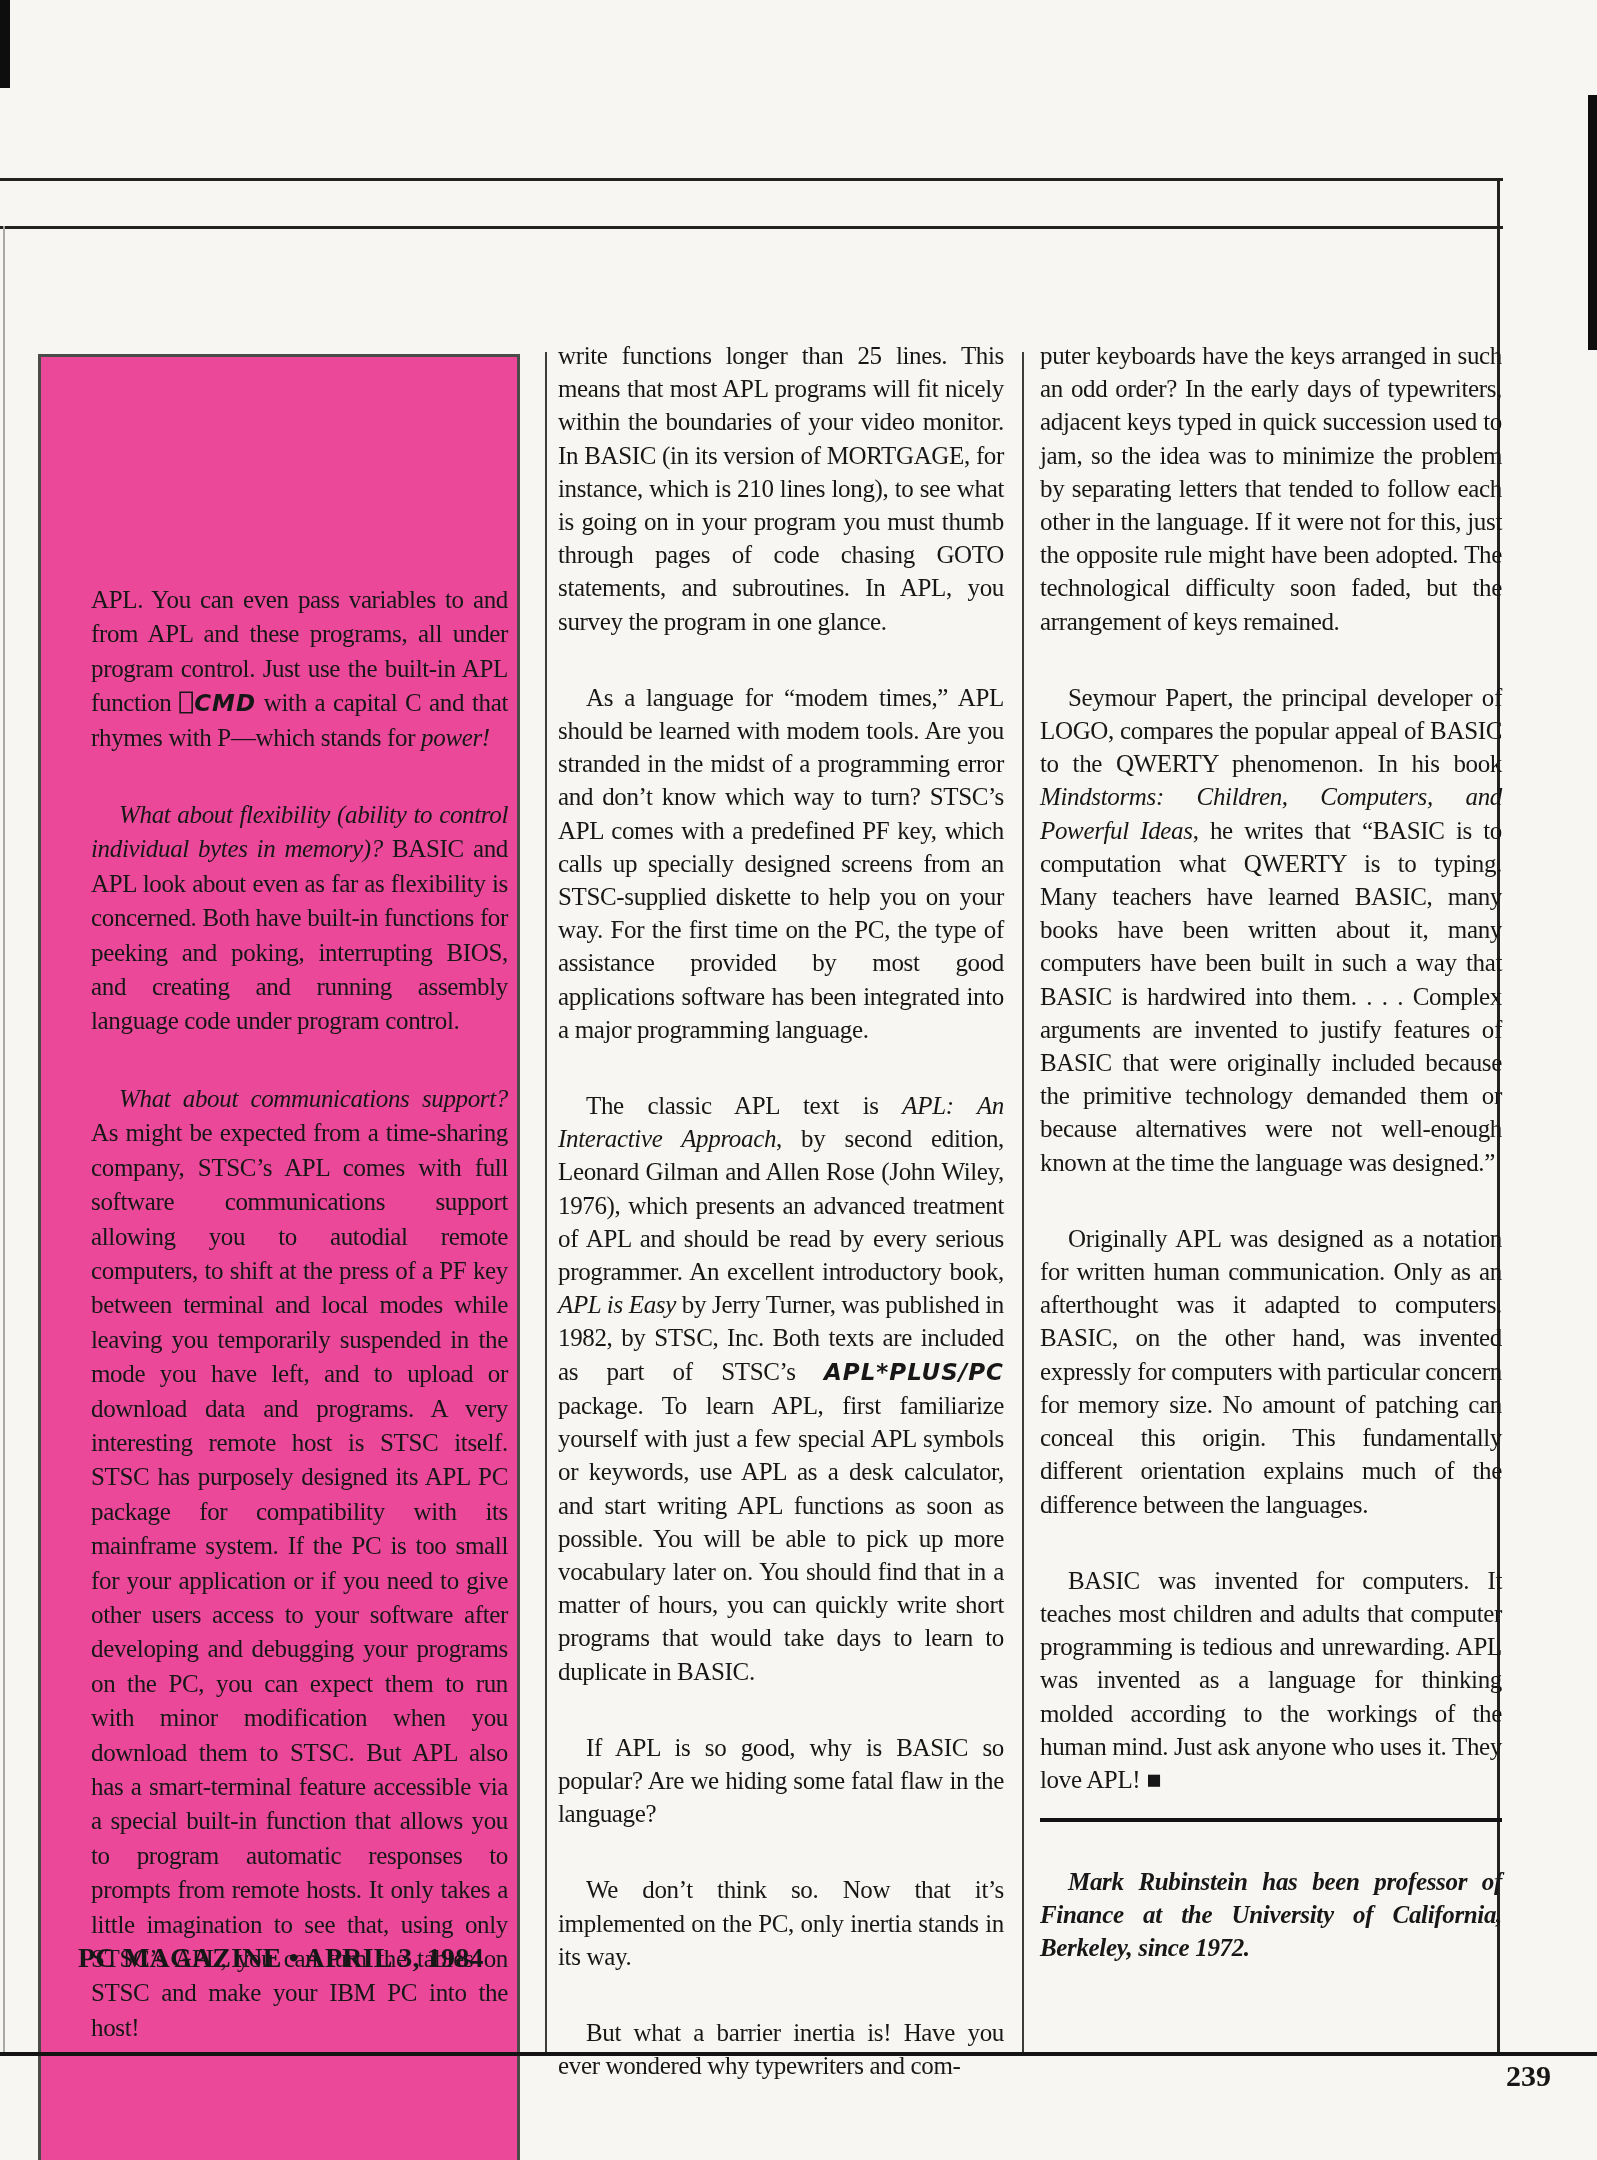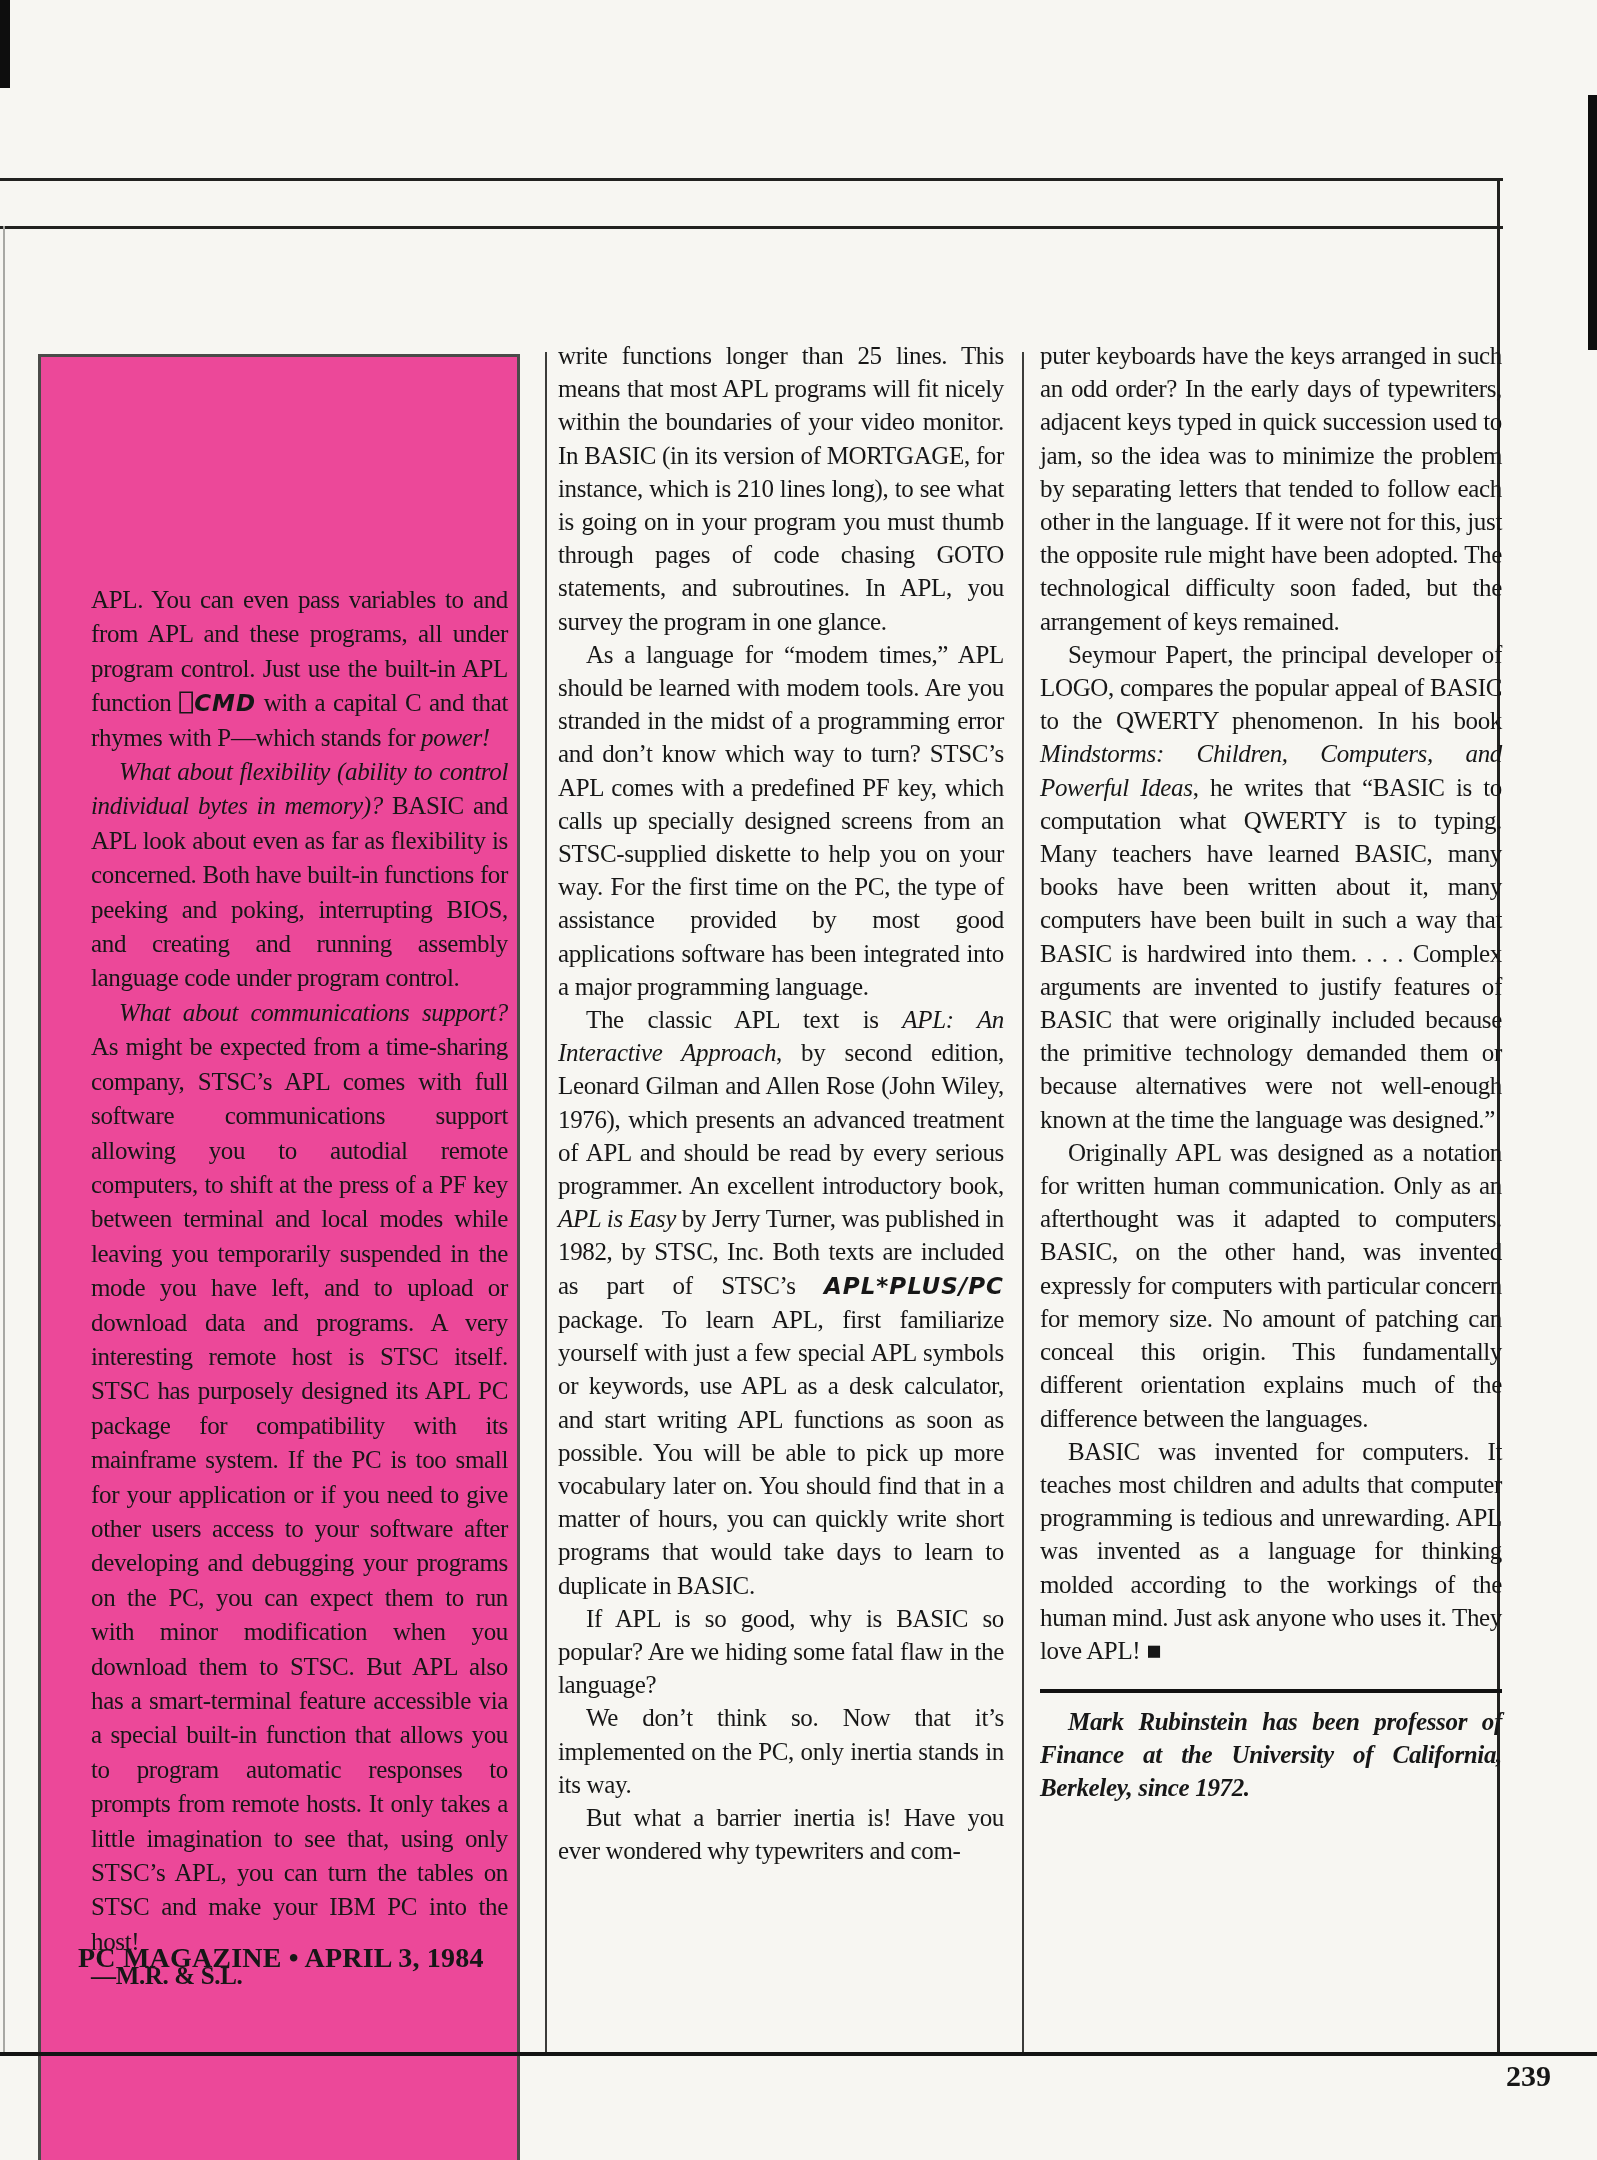--- a/index.html
+++ b/index.html
@@ -19,21 +19,21 @@
   }
   
   .text-col{top:339px;}
   .col-mid{left:558px;width:446px;}
   .col-right{left:1040px;width:462px;}
   .para{
     margin:0;text-align:justify;
     font-size:25px;line-height:33.2px;letter-spacing:-0.35px;
   }
   .sidebar-box .para{line-height:34.4px;}
-  .para.indent{text-indent:28px;}
+  .para.indent{text-indent:28px;margin-top:43px;}
   .para.bio{font-style:italic;font-weight:600;line-height:33px;}
   .col-heading{
     font-size:28px;font-weight:bold;letter-spacing:-0.3px;
     margin:18px 0 8px 0;
   }
   .bio-rule{border:0;border-top:4px solid #121212;margin:22px 0 12px 0;width:100%;}
   .seg-i{font-style:italic;}
   .seg-b{font-weight:bold;}
   .seg-apl{
     font-style:italic;font-weight:bold;
@@ -66,21 +66,20 @@
 <div class="abs rule right-vline"></div>
 <div class="abs left-edge-line"></div>
 
 <div class="abs col-rule col-rule-1"></div>
 <div class="abs col-rule col-rule-2"></div>
 
 <div class="abs sidebar-box">
     <p class="para"><span>APL. You can even pass variables to and from APL and these programs, all under program control. Just use the built-in APL function </span><span class="seg-apl">⎕CMD</span><span> with a capital C and that rhymes with P—which stands for </span><span class="seg-i">power!</span></p>
     <p class="para indent"><span class="seg-i">What about flexibility (ability to control individual bytes in memory)?</span><span> BASIC and APL look about even as far as flexibility is concerned. Both have built-in functions for peeking and poking, interrupting BIOS, and creating and running assembly language code under program control.</span></p>
     <p class="para indent"><span class="seg-i">What about communications support?</span><span> As might be expected from a time-sharing company, STSC’s APL comes with full software communications support allowing you to autodial remote computers, to shift at the press of a PF key between terminal and local modes while leaving you temporarily suspended in the mode you have left, and to upload or download data and programs. A very interesting remote host is STSC itself. STSC has purposely designed its APL PC package for compatibility with its mainframe system. If the PC is too small for your application or if you need to give other users access to your software after developing and debugging your programs on the PC, you can expect them to run with minor modification when you download them to STSC. But APL also has a smart-terminal feature accessible via a special built-in function that allows you to program automatic responses to prompts from remote hosts. It only takes a little imagination to see that, using only STSC’s APL, you can turn the tables on STSC and make your IBM PC into the host!</span></p>
-    <p class="para"><span class="seg-b">—M.R. &amp; S.L.</span></p>
   </div>
 
 <div class="abs text-col col-mid">
     <p class="para"><span>write functions longer than 25 lines. This means that most APL programs will fit nicely within the boundaries of your video monitor. In BASIC (in its version of MORTGAGE, for instance, which is 210 lines long), to see what is going on in your program you must thumb through pages of code chasing GOTO statements, and subroutines. In APL, you survey the program in one glance.</span></p>
     <p class="para indent"><span>As a language for “modem times,” APL should be learned with modem tools. Are you stranded in the midst of a programming error and don’t know which way to turn? STSC’s APL comes with a predefined PF key, which calls up specially designed screens from an STSC-supplied diskette to help you on your way. For the first time on the PC, the type of assistance provided by most good applications software has been integrated into a major programming language.</span></p>
     <p class="para indent"><span>The classic APL text is </span><span class="seg-i">APL: An Interactive Approach</span><span>, by second edition, Leonard Gilman and Allen Rose (John Wiley, 1976), which presents an advanced treatment of APL and should be read by every serious programmer. An excellent introductory book, </span><span class="seg-i">APL is Easy</span><span> by Jerry Turner, was published in 1982, by STSC, Inc. Both texts are included as part of STSC’s </span><span class="seg-apl">APL*PLUS/PC</span><span> package. To learn APL, first familiarize yourself with just a few special APL symbols or keywords, use APL as a desk calculator, and start writing APL functions as soon as possible. You will be able to pick up more vocabulary later on. You should find that in a matter of hours, you can quickly write short programs that would take days to learn to duplicate in BASIC.</span></p>
     <p class="para indent"><span>If APL is so good, why is BASIC so popular? Are we hiding some fatal flaw in the language?</span></p>
     <p class="para indent"><span>We don’t think so. Now that it’s implemented on the PC, only inertia stands in its way.</span></p>
     <p class="para indent"><span>But what a barrier inertia is! Have you ever wondered why typewriters and com-</span></p>
   </div>

